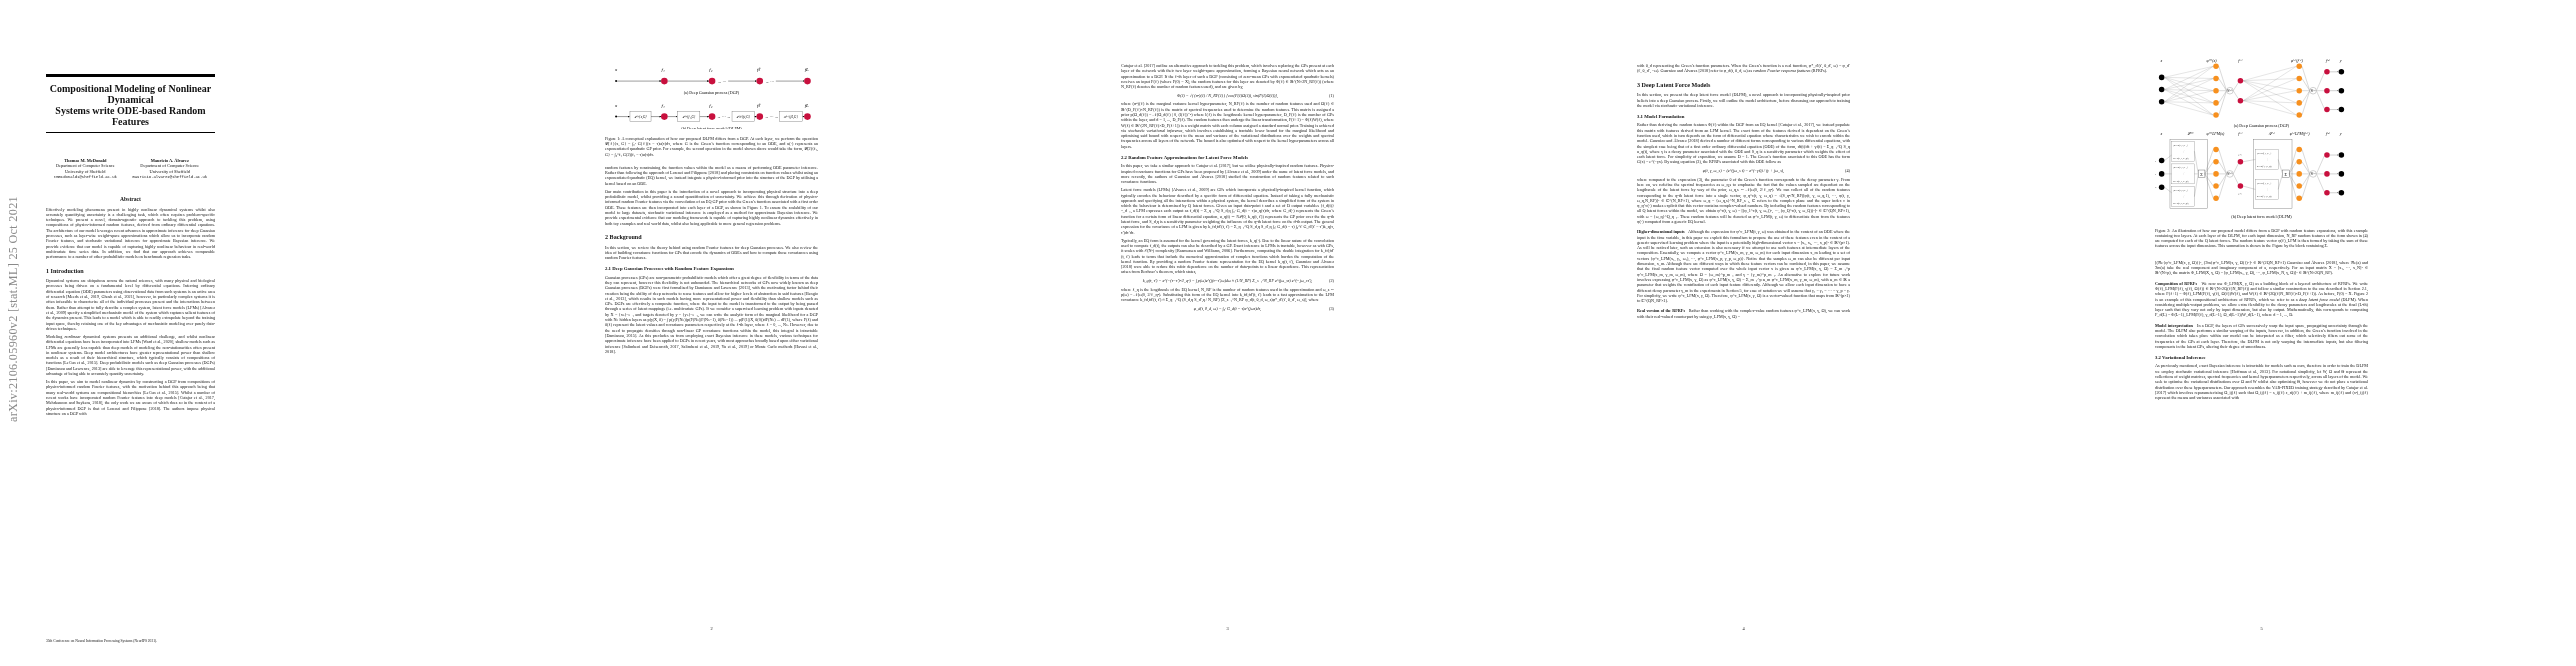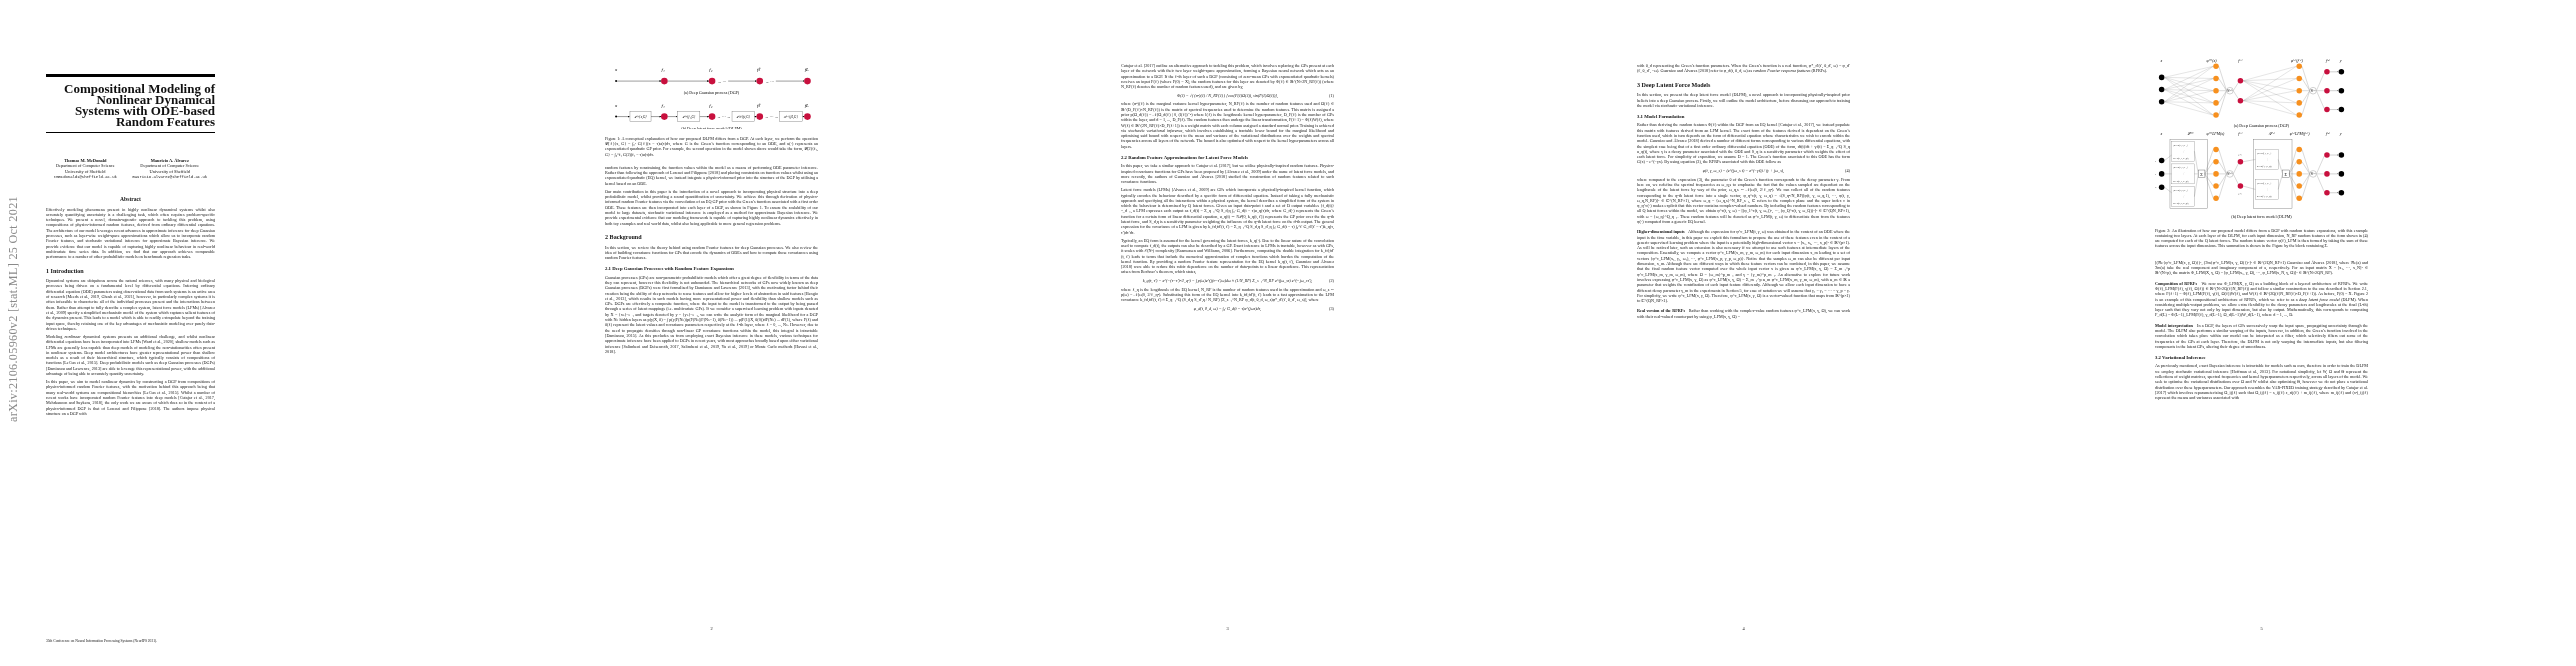--- a/index.html
+++ b/index.html
@@ -5,21 +5,21 @@
   html, body { margin: 0; padding: 0; background: #ffffff; }
   body { width: 2576px; height: 667px; position: relative; overflow: hidden;
          font-family: "Liberation Serif", "DejaVu Serif", serif; color: #111; }
   .page { position: absolute; top: 0; width: 515px; height: 667px; background: #fff; }
   .col { position: absolute; width: 213px; font-size: 4.2px; line-height: 5.3px; text-align: justify; }
   .col p { margin: 0 0 2.8px 0; }
   .arxiv { position: absolute; left: 5.6px; top: 422px; transform-origin: left top; transform: rotate(-90deg);
            font-size: 12.2px; color: #8a8a8a; white-space: nowrap; letter-spacing: 0.3px; }
   .rule-thick { height: 3.3px; background: #000; margin: 0; }
   .rule-thin { height: 0.8px; background: #000; margin: 0; }
-  .title { font-weight: bold; font-size: 13px; line-height: 11px; text-align: right; margin: 5.6px 0 5.6px; }
+  .title { font-weight: bold; font-size: 10px; line-height: 11px; text-align: center; margin: 5.6px 0 5.6px; }
   .authors { display: flex; justify-content: space-around; text-align: center; font-size: 4.4px; line-height: 5.6px; margin-top: 24.5px; }
   .authors .name { font-weight: bold; }
   .authors .mail { font-family: "Liberation Mono", "DejaVu Sans Mono", monospace; font-size: 3.9px; }
   .abs-head { text-align: center; font-weight: bold; font-size: 5.6px; margin: 16.7px 0 4.4px; }
   .abstract { margin: 0 20px; }
   h1.sec { font-size: 6.1px; font-weight: bold; margin: 9px 0 4.4px; }
   h2.sub { font-size: 4.8px; font-weight: bold; margin: 5.6px 0 3.3px; }
   .footer-note { position: absolute; font-size: 3.6px; }
   .pnum { position: absolute; font-size: 4.4px; width: 213px; text-align: center; }
   .fig { position: relative; }
@@ -32,21 +32,21 @@
 </style>
 </head>
 <body>
 
 <div class="page" style="left:0;">
   <div class="arxiv">arXiv:2106.05960v2  [stat.ML]  25 Oct 2021</div>
   <div class="col" style="left:46px; top:74px; width:169px;">
     <div class="rule-thick"></div>
     <div class="title">
       <div>Compositional Modeling of Nonlinear Dynamical</div>
-      <div>Systems with ODE-based Random Features</div>
+      <div>Systems write ODE-based Random Features</div>
     </div>
     <div class="rule-thin"></div>
     <div class="authors">
       <div>
         <div class="name">Thomas M. McDonald</div>
         <div>Department of Computer Science</div>
         <div>University of Sheffield</div>
         <div class="mail">tmmcdonald1@sheffield.ac.uk</div>
       </div>
       <div>

